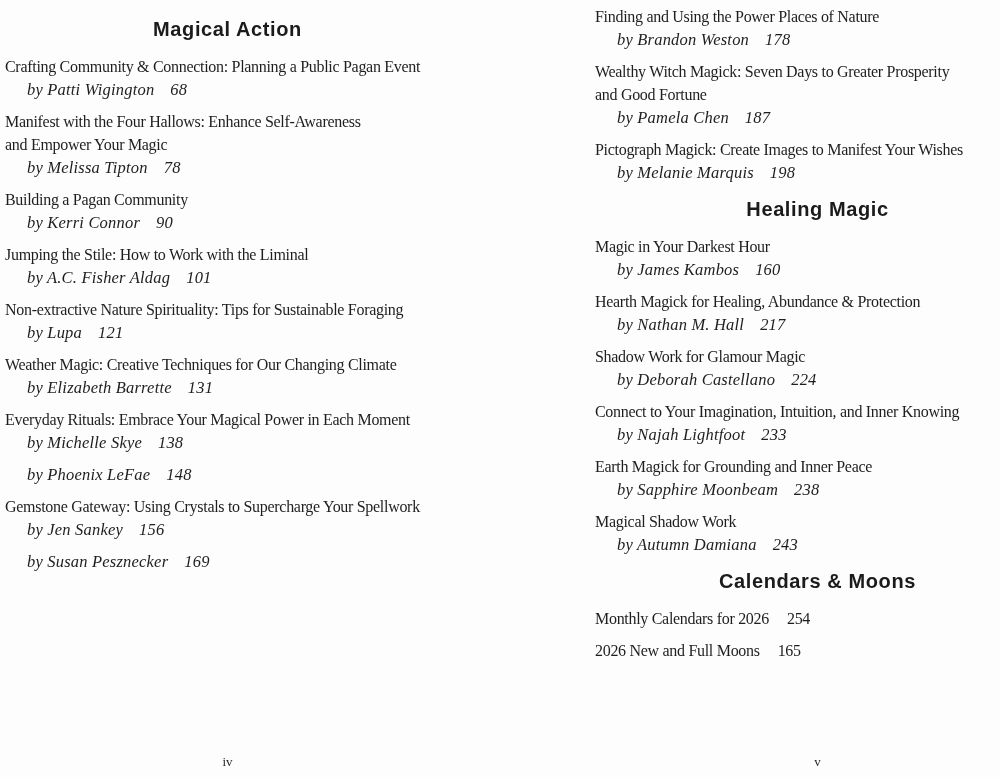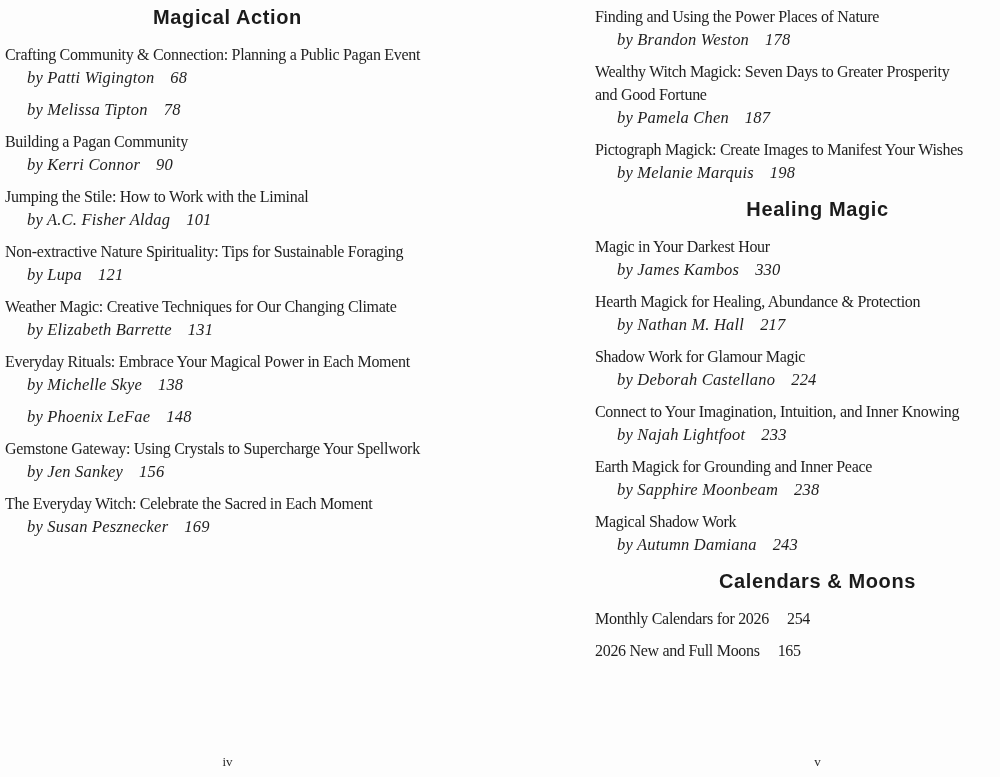--- a/index.html
+++ b/index.html
@@ -18,21 +18,21 @@
   .section-heading {
     font-family: "Liberation Sans", sans-serif;
     font-weight: bold;
     font-size: 20px;
     line-height: 26px;
     letter-spacing: 0.6px;
     text-align: center;
     margin: 12px 0 13px 0;
     color: #1b1b1b;
   }
-  .page-left .section-heading.first { margin-top: 4px; }
+  .page-left .section-heading.first { margin-top: 16px; }
 
   .entry { margin: 0 0 9px 0; }
   .title {
     font-size: 16px;
     line-height: 23px;
     letter-spacing: -0.3px;
     white-space: nowrap;
   }
   .byline {
     margin-left: 22px;
@@ -67,20 +67,21 @@
   <div class="page page-left">
 
     <div class="section-heading first">Magical Action</div>
 
     <div class="entry">
       <div class="title"><span>Crafting Community &amp; Connection: Planning a Public Pagan Event</span></div>
       <div class="byline"><span>by Patti Wigington</span><span class="num">68</span></div>
     </div>
 
     <div class="entry">
+      <div class="title"><span>Manifest with the Four Hallows: Enhance Self-Awareness</span><br><span>and Empower Your Magic</span></div>
       <div class="byline"><span>by Melissa Tipton</span><span class="num">78</span></div>
     </div>
 
     <div class="entry">
       <div class="title"><span>Building a Pagan Community</span></div>
       <div class="byline"><span>by Kerri Connor</span><span class="num">90</span></div>
     </div>
 
     <div class="entry">
       <div class="title"><span>Jumping the Stile: How to Work with the Liminal</span></div>
@@ -107,21 +108,20 @@
     <div class="entry">
       <div class="byline"><span>by Phoenix LeFae</span><span class="num">148</span></div>
     </div>
 
     <div class="entry">
       <div class="title"><span>Gemstone Gateway: Using Crystals to Supercharge Your Spellwork</span></div>
       <div class="byline"><span>by Jen Sankey</span><span class="num">156</span></div>
     </div>
 
     <div class="entry">
-      <div class="title"><span>The Everyday Witch: Celebrate the Sacred in Each Moment</span></div>
       <div class="byline"><span>by Susan Pesznecker</span><span class="num">169</span></div>
     </div>
 
     <div class="folio">iv</div>
   </div>
 
   <div class="page page-right">
 
     <div class="entry first-entry">
       <div class="title"><span>Finding and Using the Power Places of Nature</span></div>
@@ -135,21 +135,21 @@
 
     <div class="entry">
       <div class="title"><span>Pictograph Magick: Create Images to Manifest Your Wishes</span></div>
       <div class="byline"><span>by Melanie Marquis</span><span class="num">198</span></div>
     </div>
 
     <div class="section-heading">Healing Magic</div>
 
     <div class="entry">
       <div class="title"><span>Magic in Your Darkest Hour</span></div>
-      <div class="byline"><span>by James Kambos</span><span class="num">330</span></div>
+      <div class="byline"><span>by James Kambos</span><span class="num">160</span></div>
     </div>
 
     <div class="entry">
       <div class="title"><span>Hearth Magick for Healing, Abundance &amp; Protection</span></div>
       <div class="byline"><span>by Nathan M. Hall</span><span class="num">217</span></div>
     </div>
 
     <div class="entry">
       <div class="title"><span>Shadow Work for Glamour Magic</span></div>
       <div class="byline"><span>by Deborah Castellano</span><span class="num">224</span></div>

